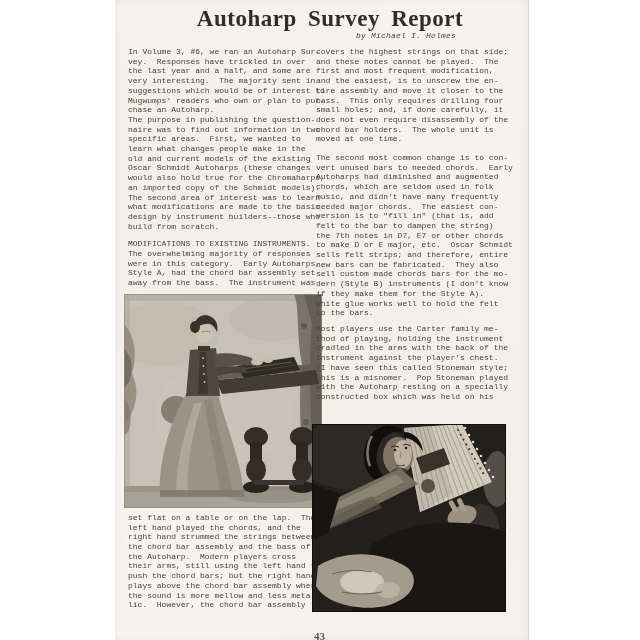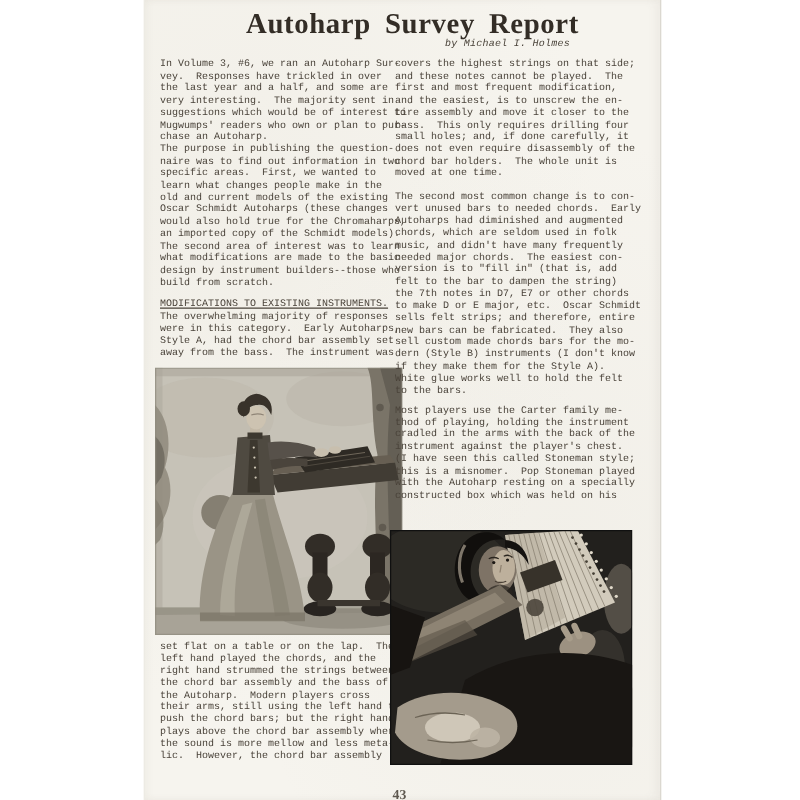--- a/index.html
+++ b/index.html
@@ -30,21 +30,21 @@
     position:absolute; top:31px; left:240px;
     font-size:8px; letter-spacing:0.2px; color:#4a433a;font-style:italic;
   }
   .col {
     position:absolute; top:47px;
     font-size:8px; line-height:9.7px; color:#4a433a;
   }
   .col-left  { left:12px;  width:198px; }
   .col-right { left:200px; width:196px; }
   .col p { margin:0; white-space:pre; }
-  .heading { font-weight:normal;text-decoration:underline; }
+  .heading { font-weight:normal; }
   .photo { overflow:hidden; }
   .photo svg { display:block; }
   .photo1 { width:198px; height:214px; margin:6px 0 5px -4px; }
   .photo2 { width:194px; height:188px; margin:22px 0 0 -4px; }
   .pagenum {
     position:absolute; left:198px; top:630px;
     font-family:"Liberation Serif","DejaVu Serif",serif;
     font-weight:bold; font-size:11px; color:#5d574e;
   }
 </style>

